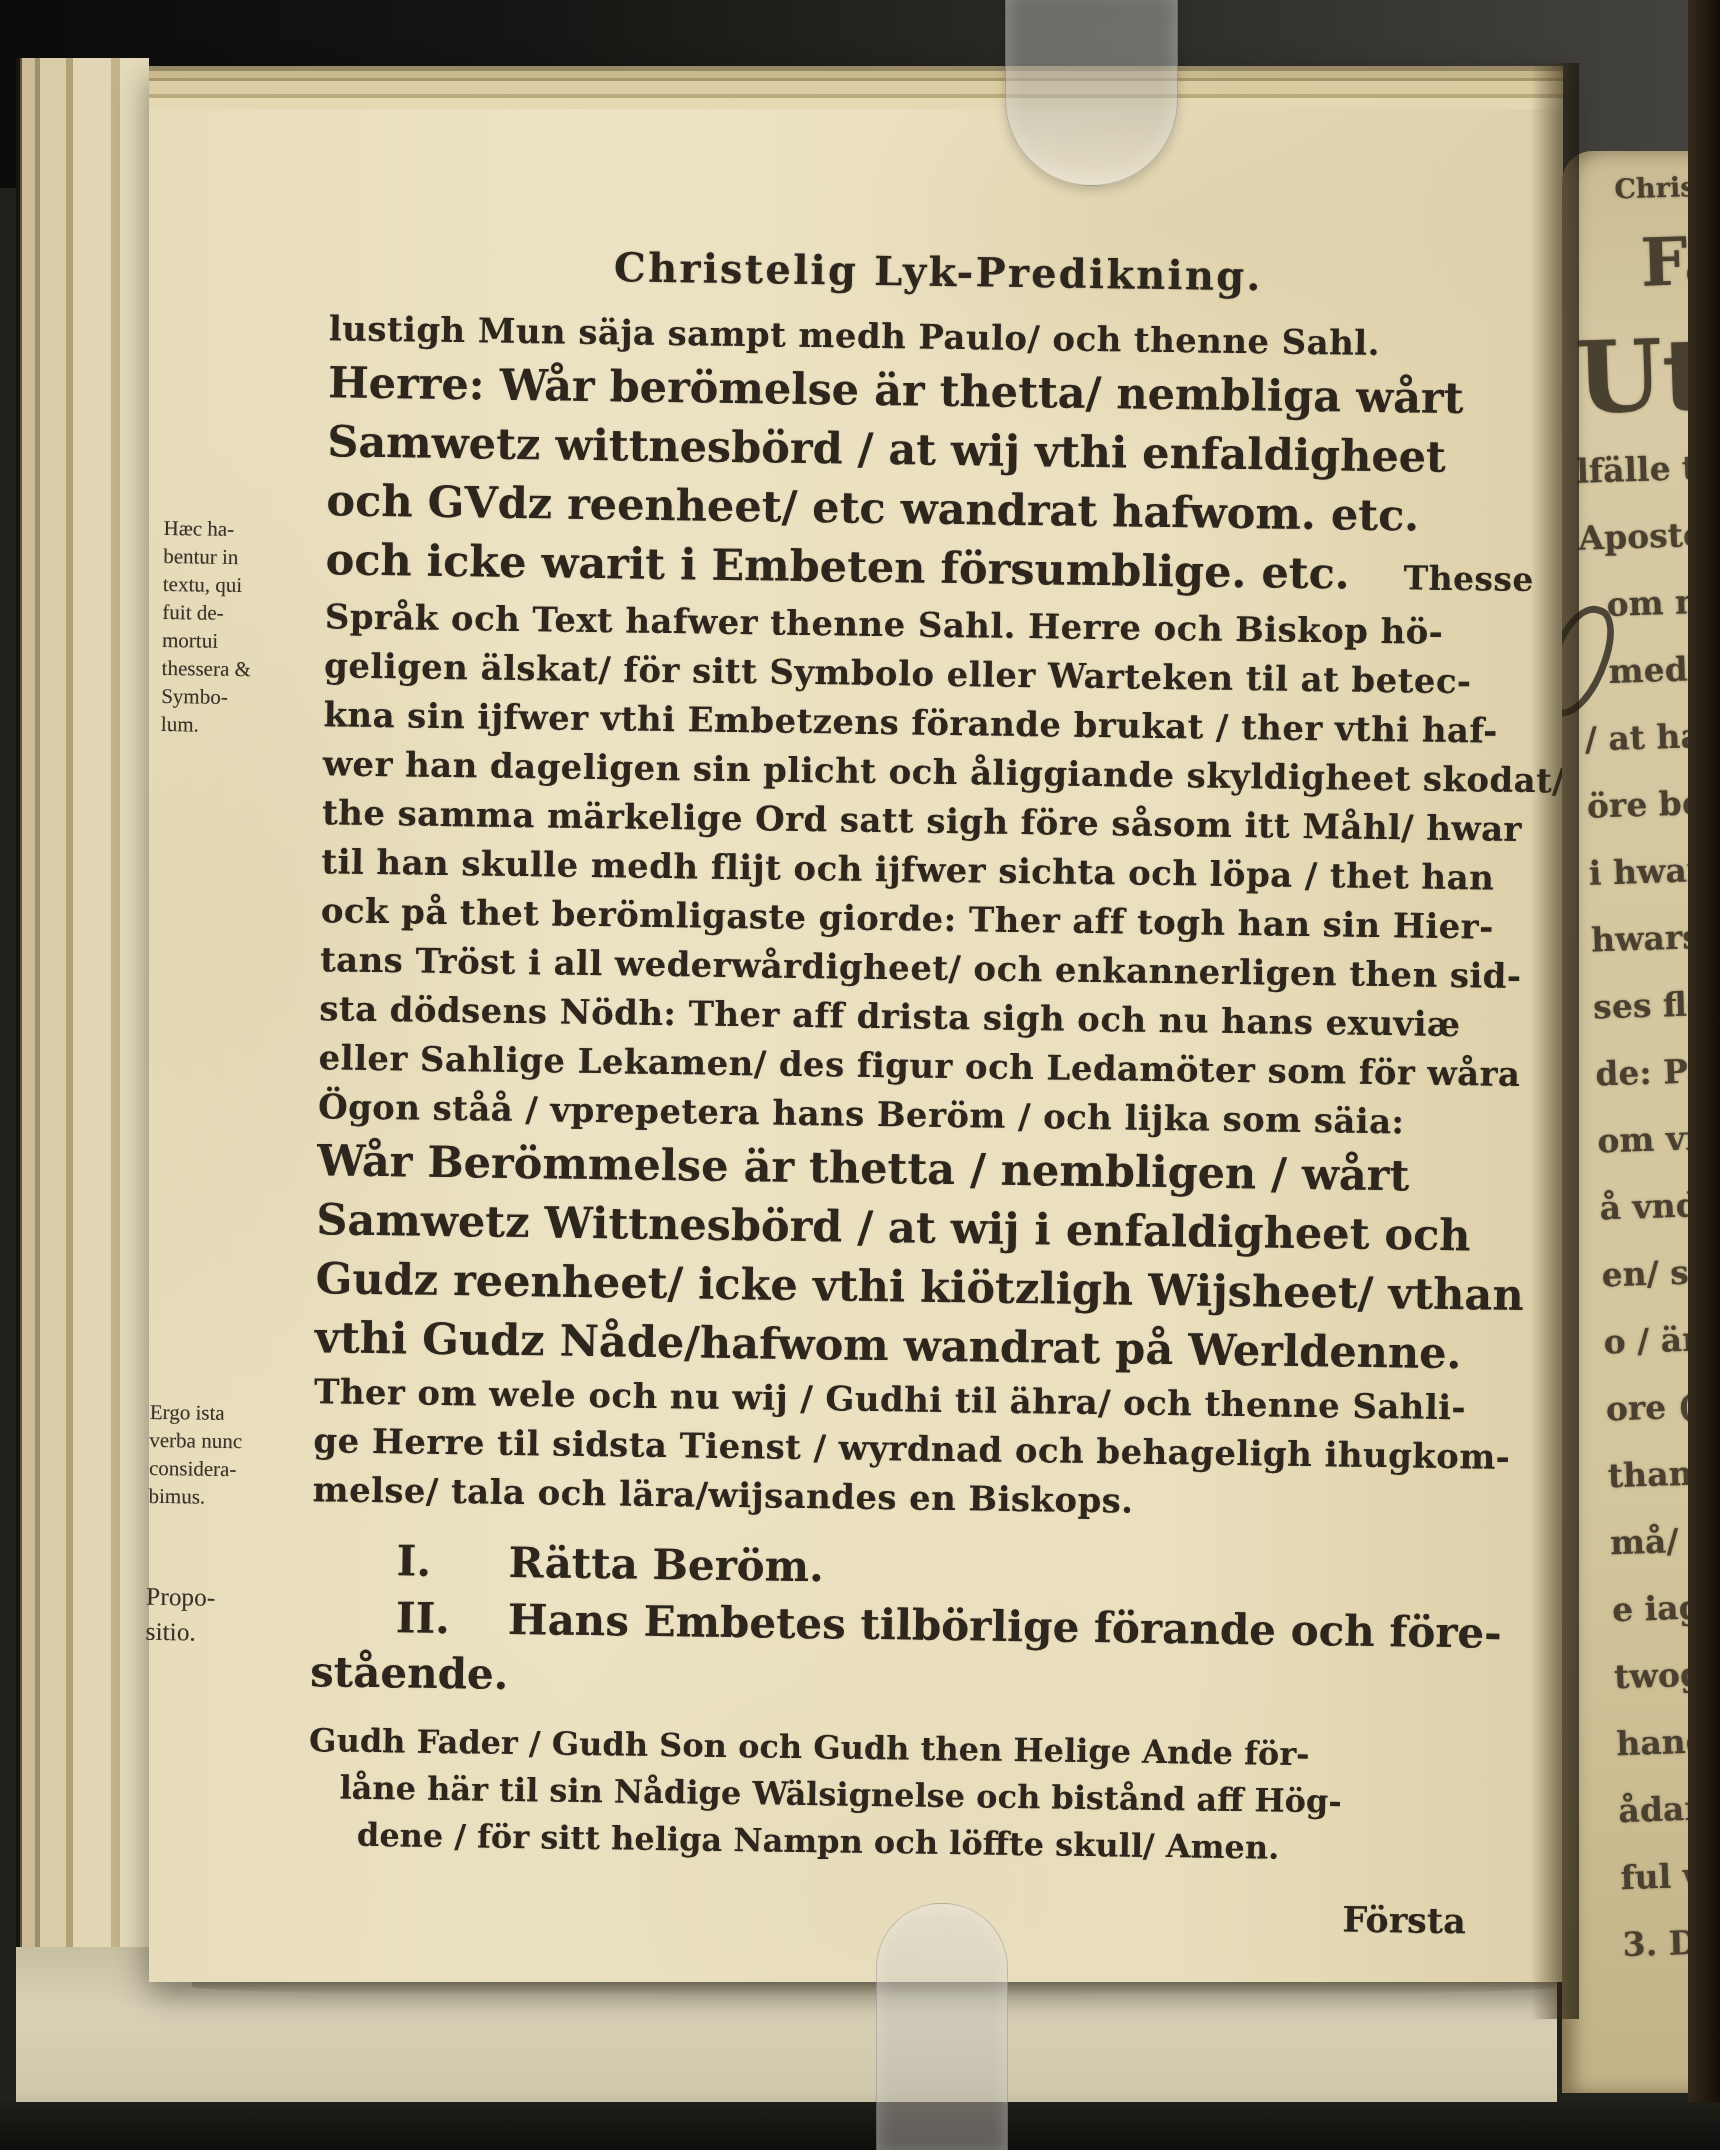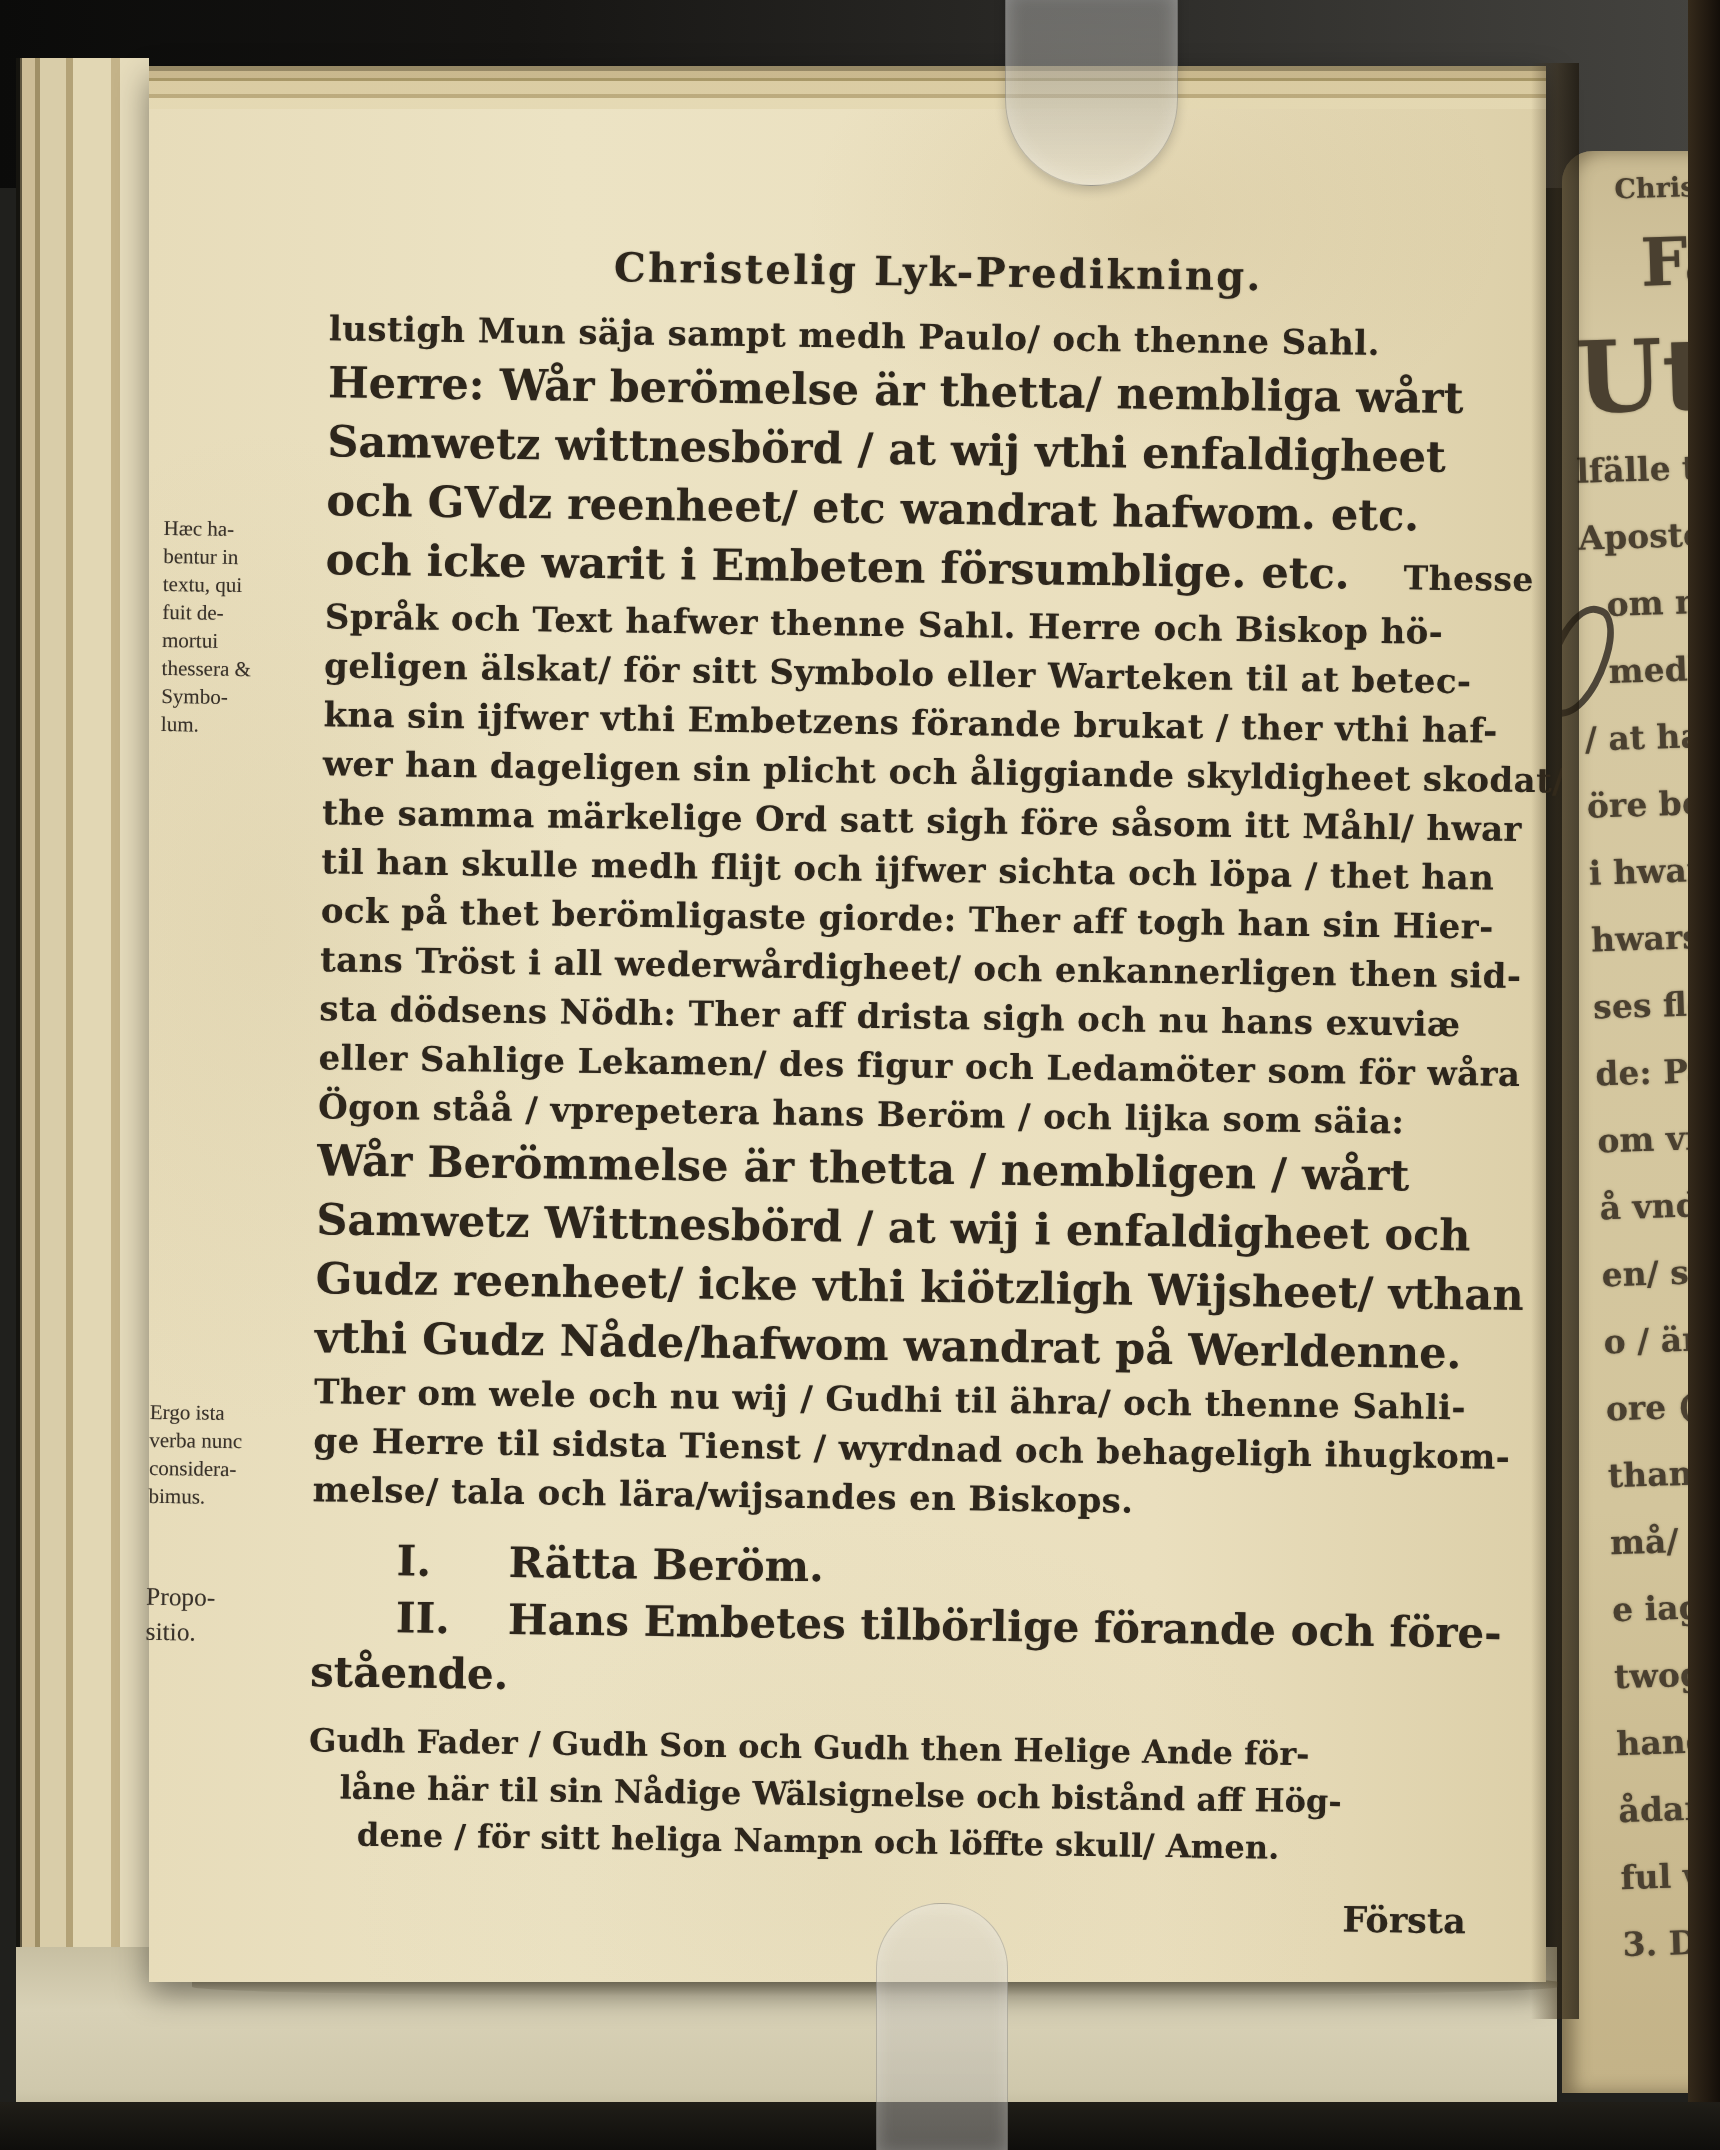--- a/index.html
+++ b/index.html
@@ -26,21 +26,21 @@
           background:linear-gradient(180deg,rgba(92,82,52,.6),rgba(92,82,52,0));
           border-radius:40%;}
 
   
   .left-page{position:absolute;left:149px;top:66px;width:1397px;height:1916px;z-index:3;
           background:
             radial-gradient(580px 402px at 72% 8%,rgba(186,164,112,.20),transparent 60%),
             radial-gradient(446px 714px at 8% 45%,rgba(198,182,136,.16),transparent 70%),
             radial-gradient(714px 536px at 50% 95%,rgba(210,198,158,.18),transparent 70%),
             linear-gradient(90deg,#e7dcba 0%,#ece3c4 30%,#eadfbe 72%,#dccfa8 100%);
-          box-shadow:0 11.6px 31px rgba(0,0,0,.45);}
+          box-shadow:0 11.6px 31px rgba(0,0,0,.45);padding-left:17px;}
   .page-top-edge{position:absolute;left:0;top:0;width:100%;height:43px;
           background:linear-gradient(180deg,
             #8d7f5c 0 4.5px,#c6b489 4.5px 11.6px,#a1905f 11.6px 15px,
             #d9caa0 15px 28px,#b7a577 28px 32px,#e4d8b2 32px 43px);
           opacity:.9;}
   .page-content{position:absolute;left:0;top:43px;right:0;bottom:0;
           transform:rotate(.8deg);transform-origin:161px 0;
           color:#2d261c;}
 
   .page-header{position:absolute;left:183px;top:130px;width:1217px;

